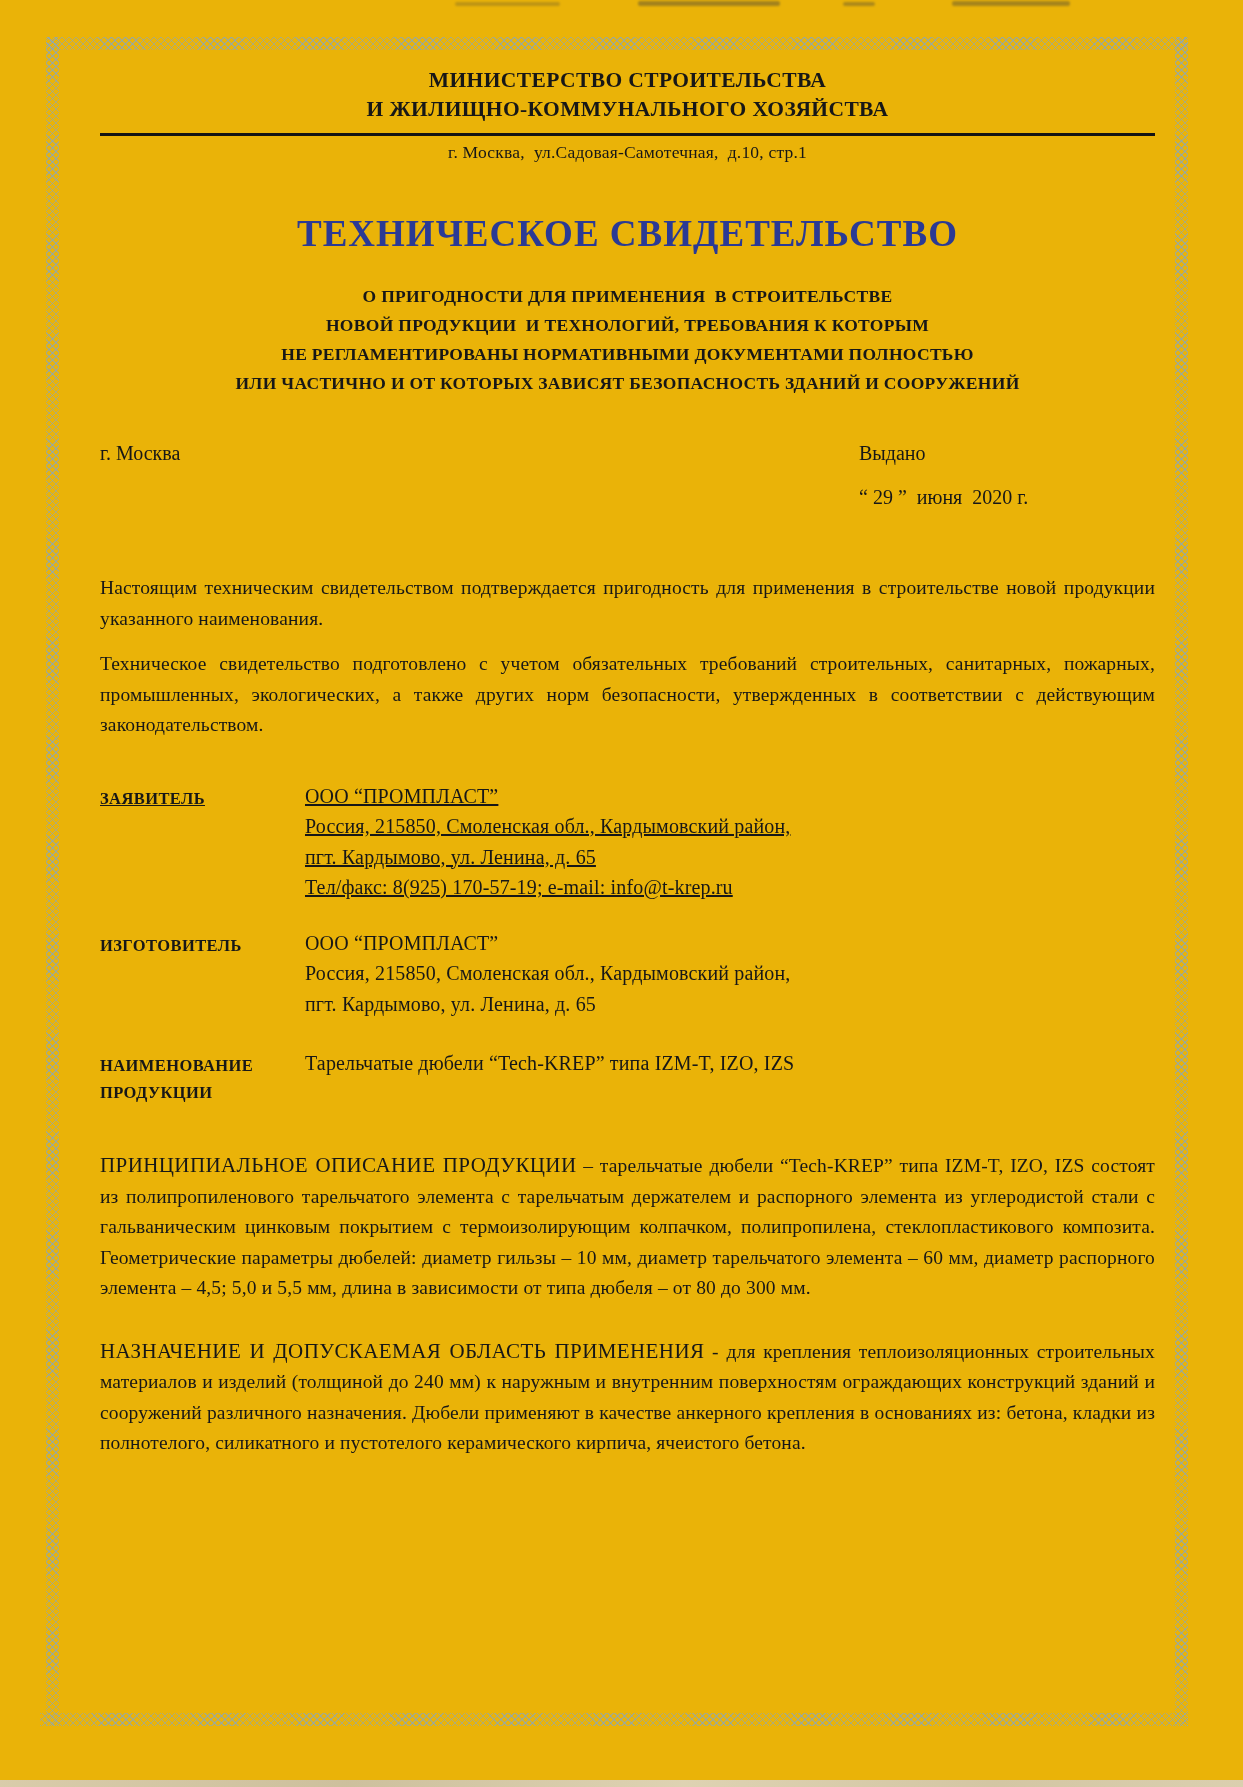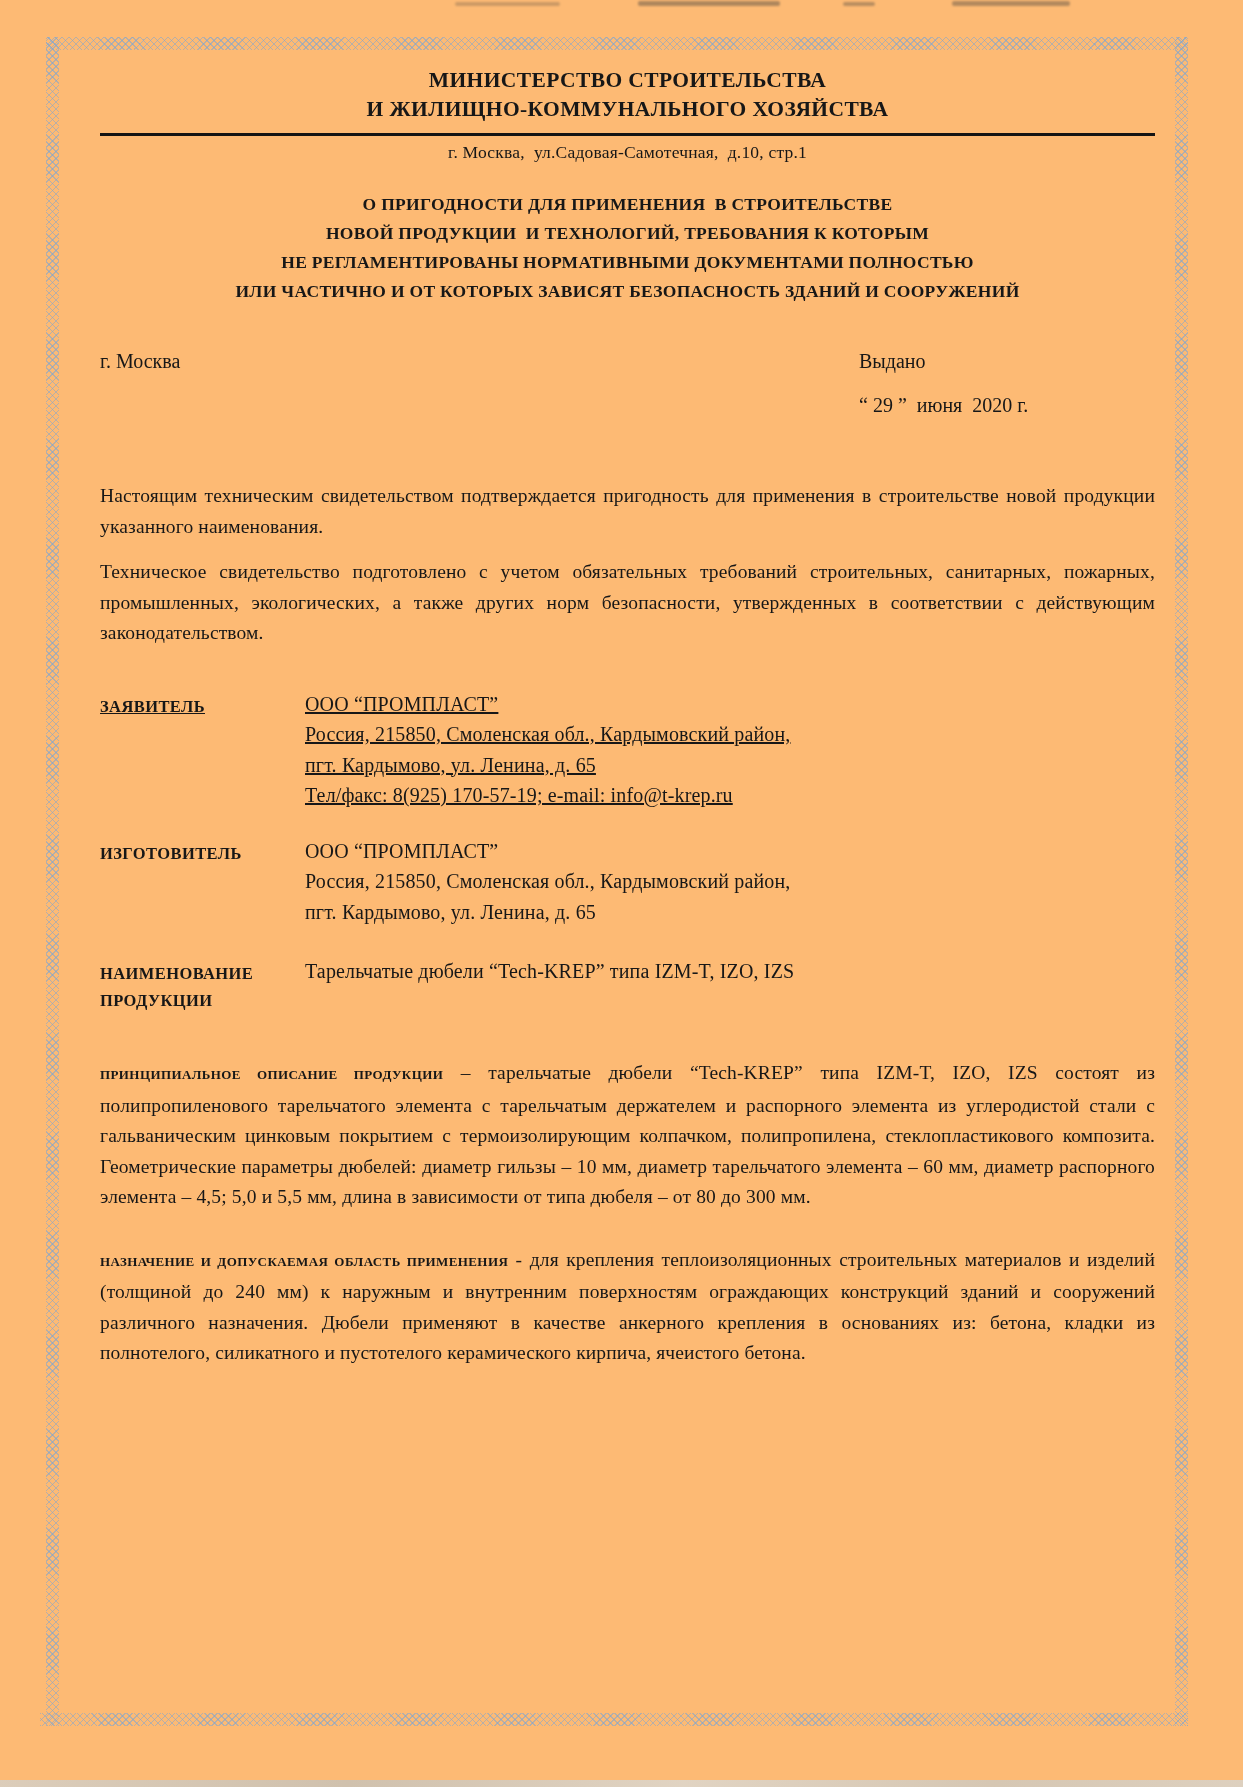--- a/index.html
+++ b/index.html
@@ -1,21 +1,21 @@
 <!DOCTYPE html>
 <html><head>
 <meta charset="utf-8">
 <style>
   html, body { margin: 0; padding: 0; background: #e9e9ea; }
   .page {
     position: relative;
     width: 1243px;
     height: 1787px;
     margin: 0 auto;
-    background: #fdba74;
+    background: #eab308;
     overflow: hidden;
     font-family: "Liberation Serif", "DejaVu Serif", serif;
     color: #171717;
   }
 
   
   .frame {
     position: absolute;
     background-image:
       repeating-linear-gradient(45deg,  rgba(125,165,210,0.55) 0 1px, transparent 1px 5px),
@@ -82,21 +82,21 @@
   .field-label {
     width: 205px; flex: 0 0 205px;
     font-weight: bold; font-size: 16.5px; line-height: 27px;
     letter-spacing: .4px; padding-top: 4px;
   }
   .field-value { flex: 1; }
   .field-line { font-size: 20px; line-height: 30.5px; letter-spacing: .15px; }
 
   .sec1 { margin-top: 44px; }
   .sec2 { margin-top: 32px; }
-  .inline-heading { font-weight: bold; font-size: 13px; letter-spacing: .4px; margin-top: 24px; }
+  .inline-heading { font-weight: normal; font-size: 21px; letter-spacing: .4px; margin-top: 24px; }
 </style>
 </head>
 <body>
 
 <div class="page">
 
   <div class="scan-mark m1"></div>
   <div class="scan-mark m2"></div>
   <div class="scan-mark m3"></div>
   <div class="scan-mark m4"></div>
@@ -109,20 +109,21 @@
   <div class="content">
 
     <div class="ministry">
       <div class="min-line">МИНИСТЕРСТВО СТРОИТЕЛЬСТВА</div>
       <div class="min-line">И ЖИЛИЩНО-КОММУНАЛЬНОГО ХОЗЯЙСТВА</div>
     </div>
 
     <div class="header-rule"></div>
     <div class="ministry-address">г. Москва,&nbsp; ул.Садовая-Самотечная,&nbsp; д.10, стр.1</div>
 
+    <h1 class="doc-title">ТЕХНИЧЕСКОЕ СВИДЕТЕЛЬСТВО</h1>
 
     <div class="subtitle">
       <div class="sub-line">О ПРИГОДНОСТИ ДЛЯ ПРИМЕНЕНИЯ&nbsp; В СТРОИТЕЛЬСТВЕ</div>
       <div class="sub-line">НОВОЙ ПРОДУКЦИИ&nbsp; И ТЕХНОЛОГИЙ, ТРЕБОВАНИЯ К КОТОРЫМ</div>
       <div class="sub-line">НЕ РЕГЛАМЕНТИРОВАНЫ НОРМАТИВНЫМИ ДОКУМЕНТАМИ ПОЛНОСТЬЮ</div>
       <div class="sub-line">ИЛИ ЧАСТИЧНО И ОТ КОТОРЫХ ЗАВИСЯТ БЕЗОПАСНОСТЬ ЗДАНИЙ И СООРУЖЕНИЙ</div>
     </div>
 
 
     <div class="issue-row">

